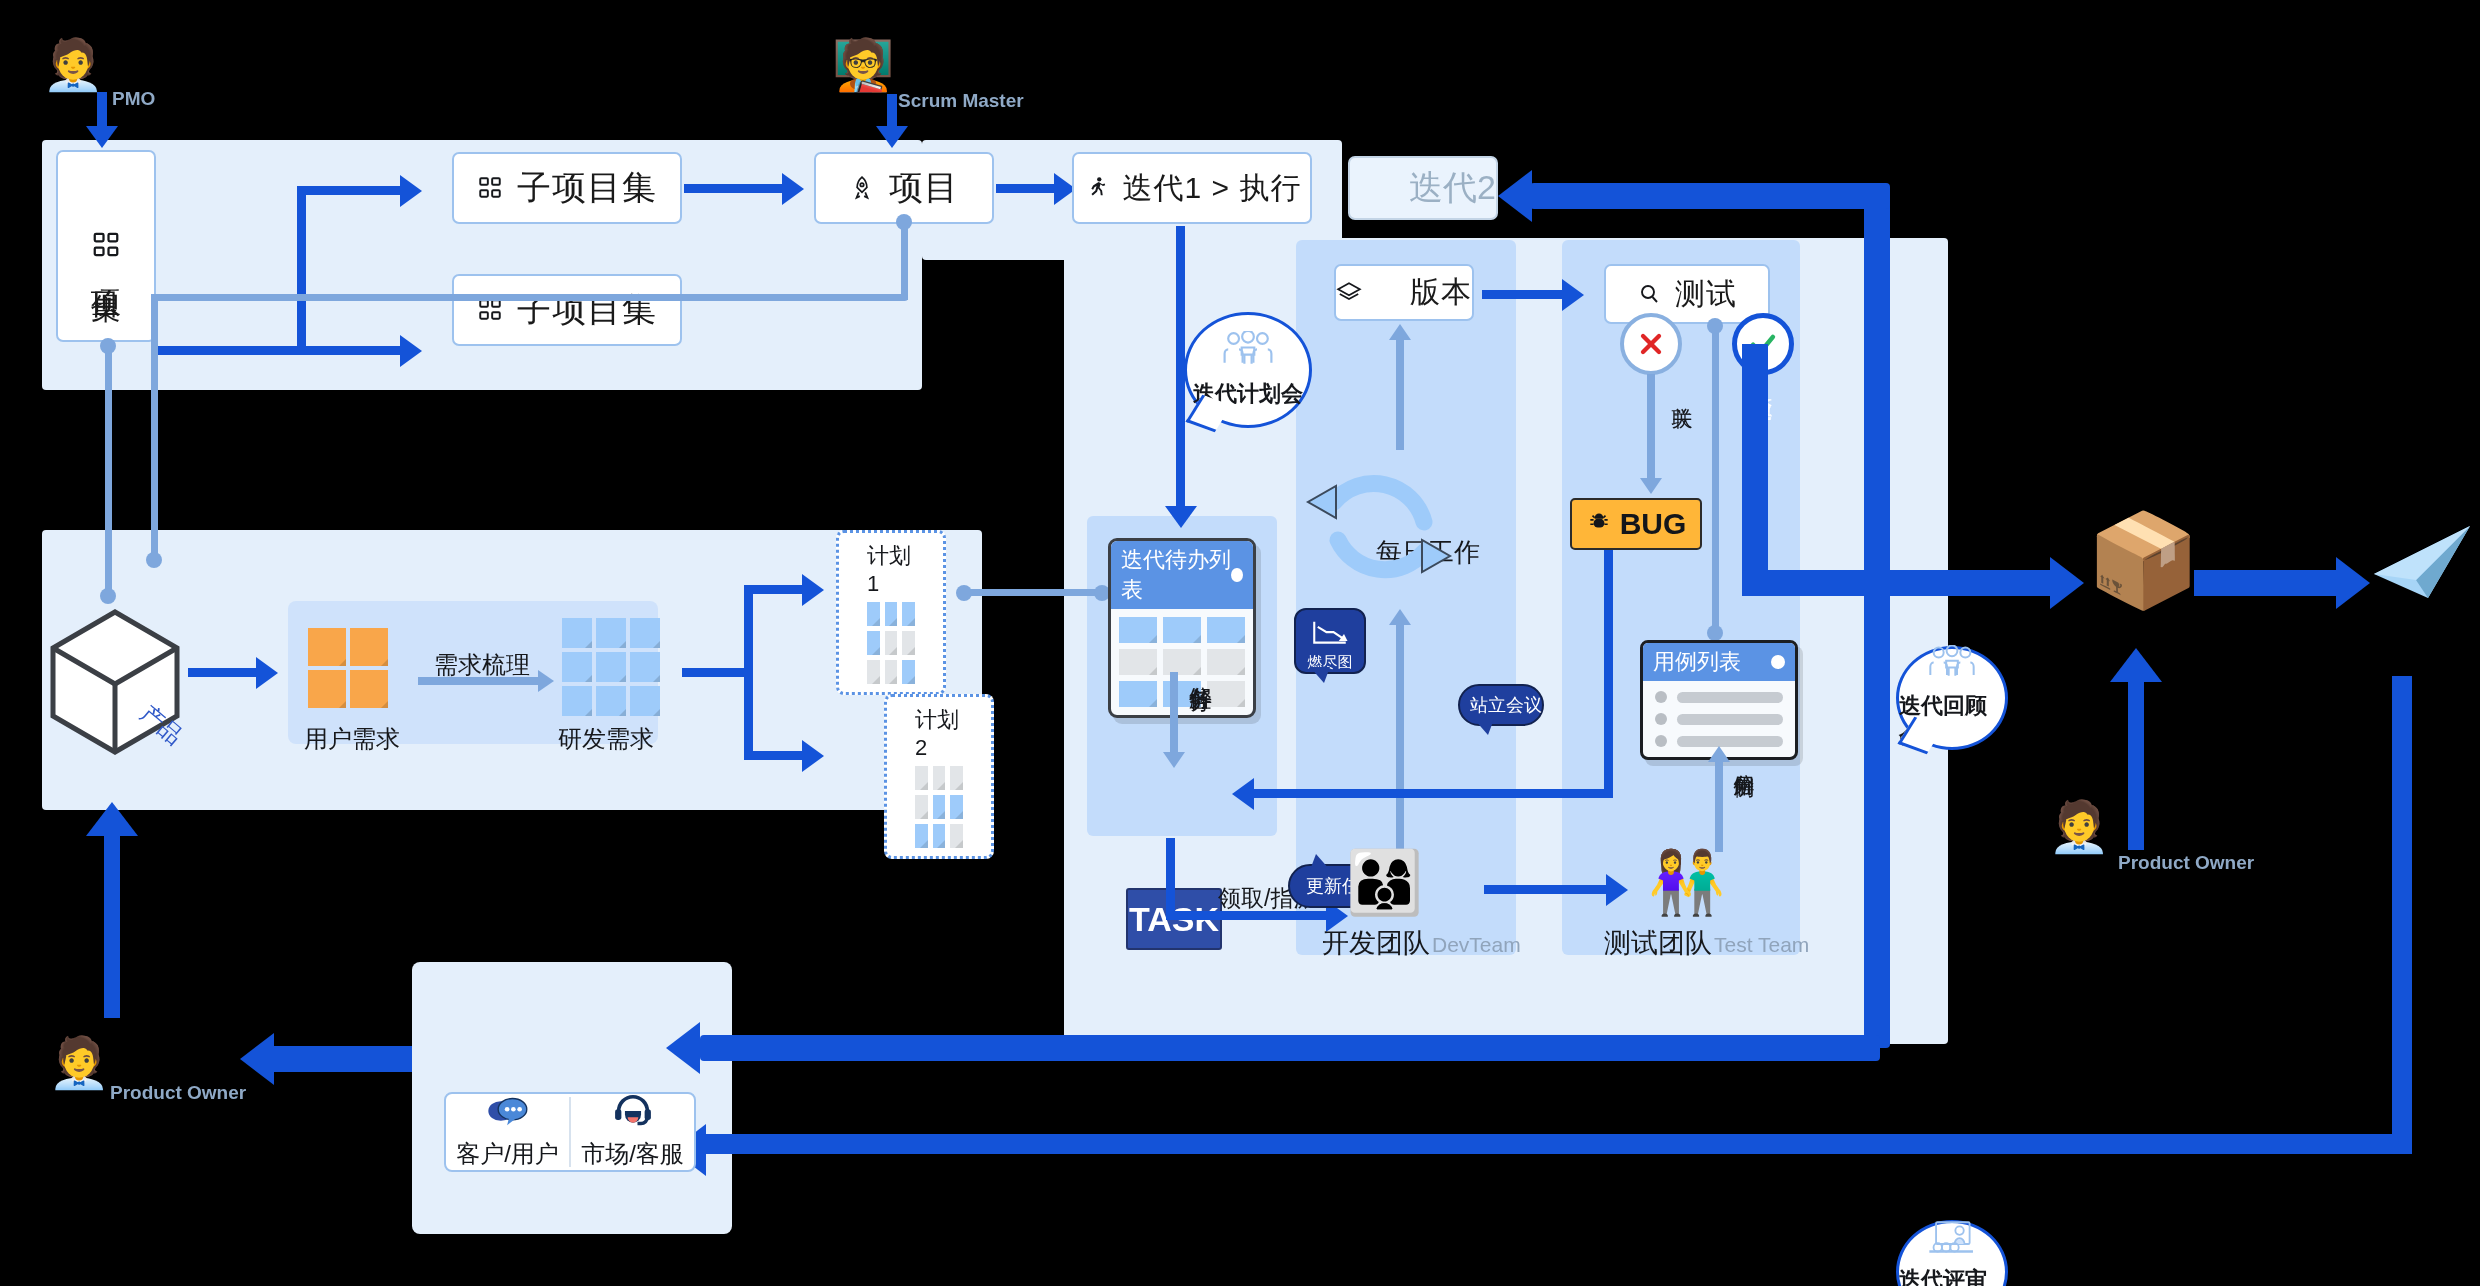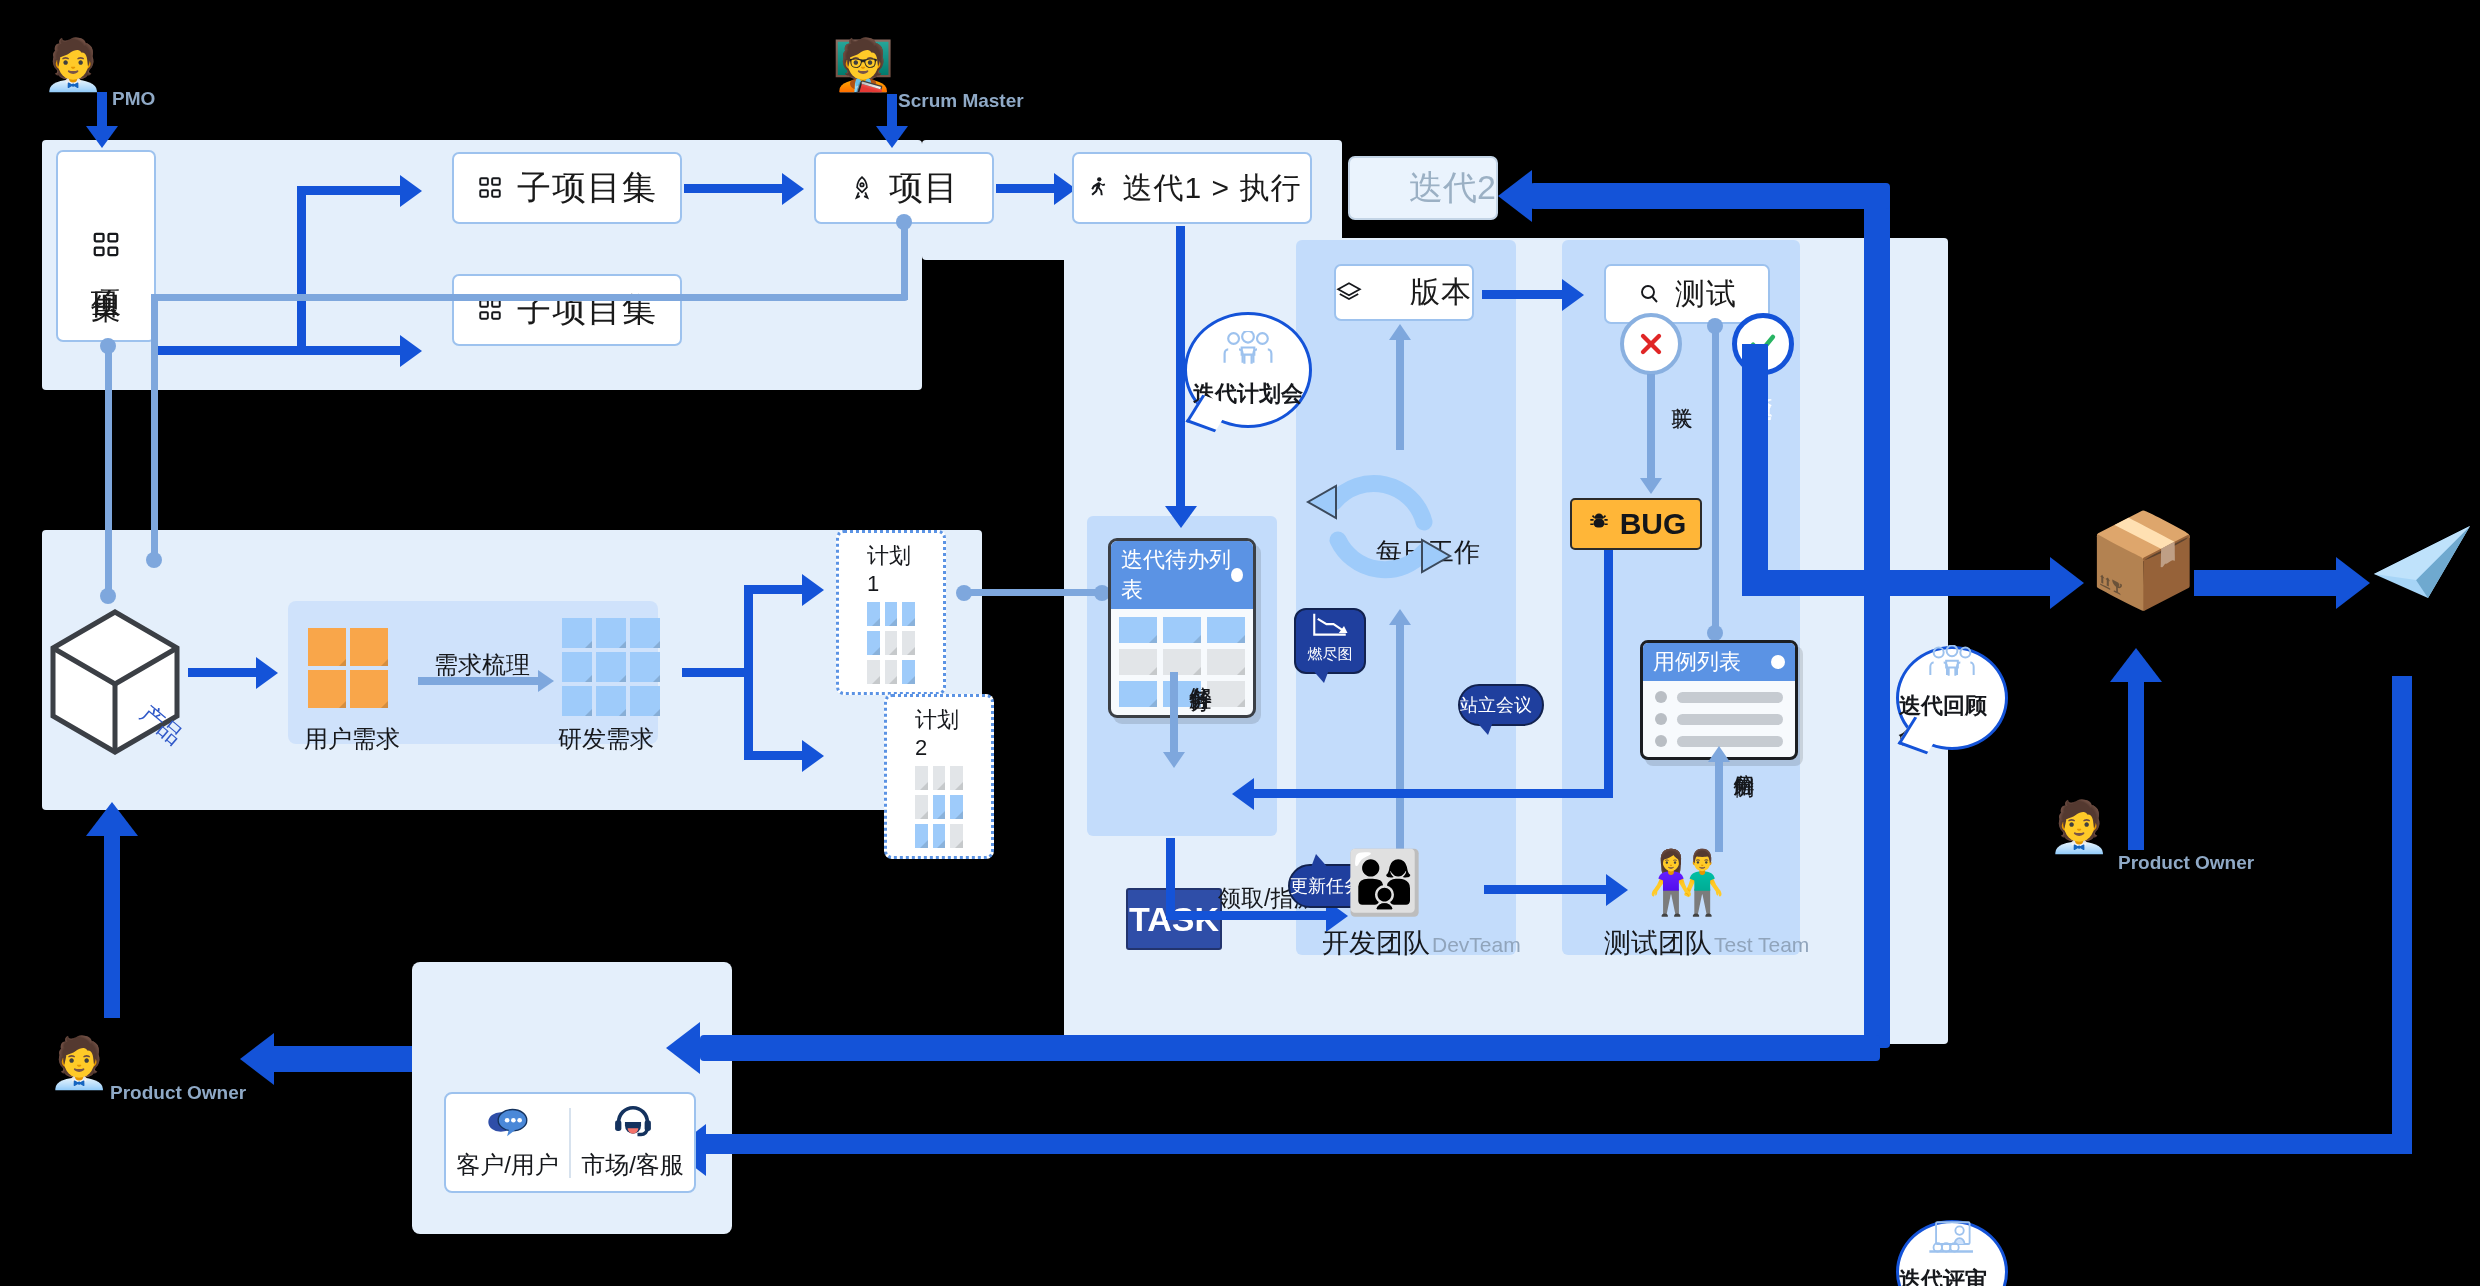--- a/index.html
+++ b/index.html
@@ -127,21 +127,21 @@
     position: relative;
   }
   .bub .bt { font-size: 22px; color:#16181c; font-weight:600; margin-top:2px; }
   .bub::after{
     content:""; position:absolute; left:6px; bottom:-4px; width:28px; height:28px;
     background:#fff; border-left:3px solid #1453d8; border-bottom:3px solid #1453d8;
     transform: rotate(20deg) skew(-12deg);
   }
   .bub-dark {
     background:#1f3f9e; border-radius: 26px; color:#fff;
-    display:flex; align-items:center; justify-content:flex-start;
+    display:flex; align-items:center; justify-content:flex-end;
     font-size:18px; position:relative; border:2px solid #12224f;
   }
   .bub-dark.tail-bl::after{
     content:""; position:absolute; left:14px; bottom:-11px;
     border-left:14px solid transparent; border-right:6px solid transparent;
     border-top:16px solid #1f3f9e;
   }
   .bub-dark.tail-tl::after{
     content:""; position:absolute; left:20px; top:-12px;
     border-left:6px solid transparent; border-right:14px solid transparent;
@@ -612,21 +612,21 @@
           <circle cx="34" cy="33" r="5"></circle>
       </svg>
     </span>
     <span class="bt">迭代评审会</span>
   </div>
 
   <div class="abs av" style="left:2048px; top:802px;">🧑‍💼</div>
   <div class="abs role" style="left:2118px; top:852px;">Product Owner</div>
 
 
-  <div class="abs fb-box" style="left:444px; top:1092px; width:252px; height:101px;">
+  <div class="abs fb-box" style="left:444px; top:1092px; width:252px; height:80px;">
     <div class="fb-cell">
       <span>
         <svg width="46" height="34" viewBox="0 0 50 38">
           <ellipse cx="17" cy="19" rx="14" ry="11" fill="#2f4ea8"></ellipse>
           <ellipse cx="30" cy="17" rx="16" ry="12" fill="#4a88d8" stroke="#14325e" stroke-width="1.5"></ellipse>
           <path d="M26 27l-2 8 9-7z" fill="#4a88d8"></path>
           <circle cx="24" cy="17" r="2.6" fill="#fff"></circle>
             <circle cx="31" cy="17" r="2.6" fill="#fff"></circle>
           <circle cx="38" cy="17" r="2.6" fill="#fff"></circle>
         </svg>

